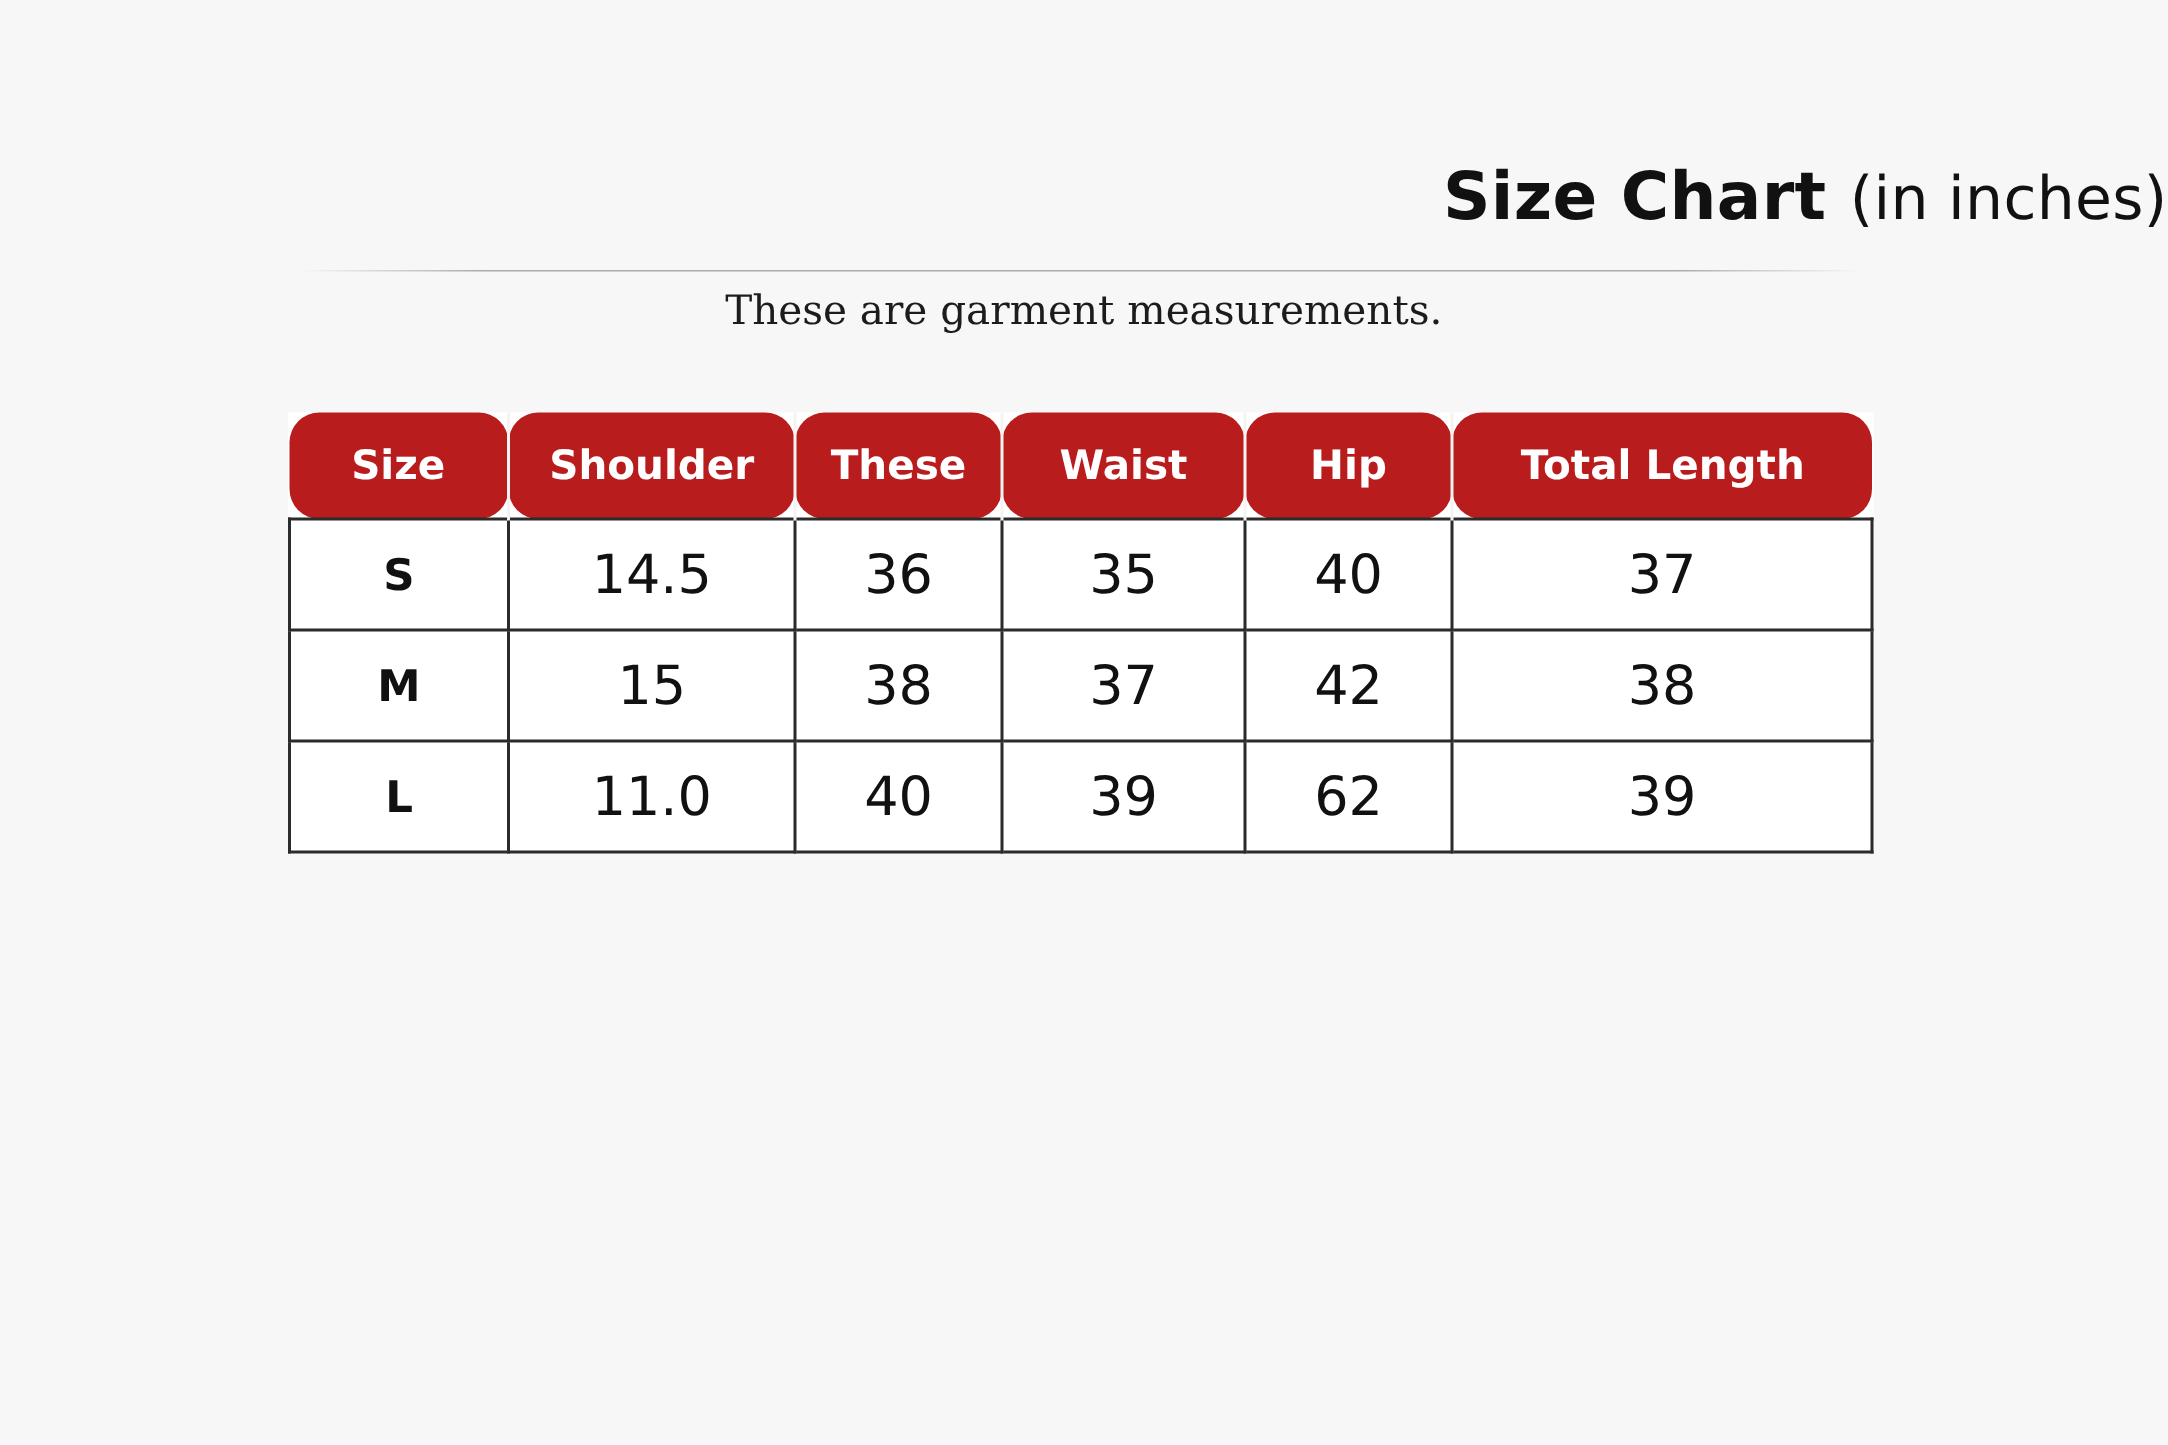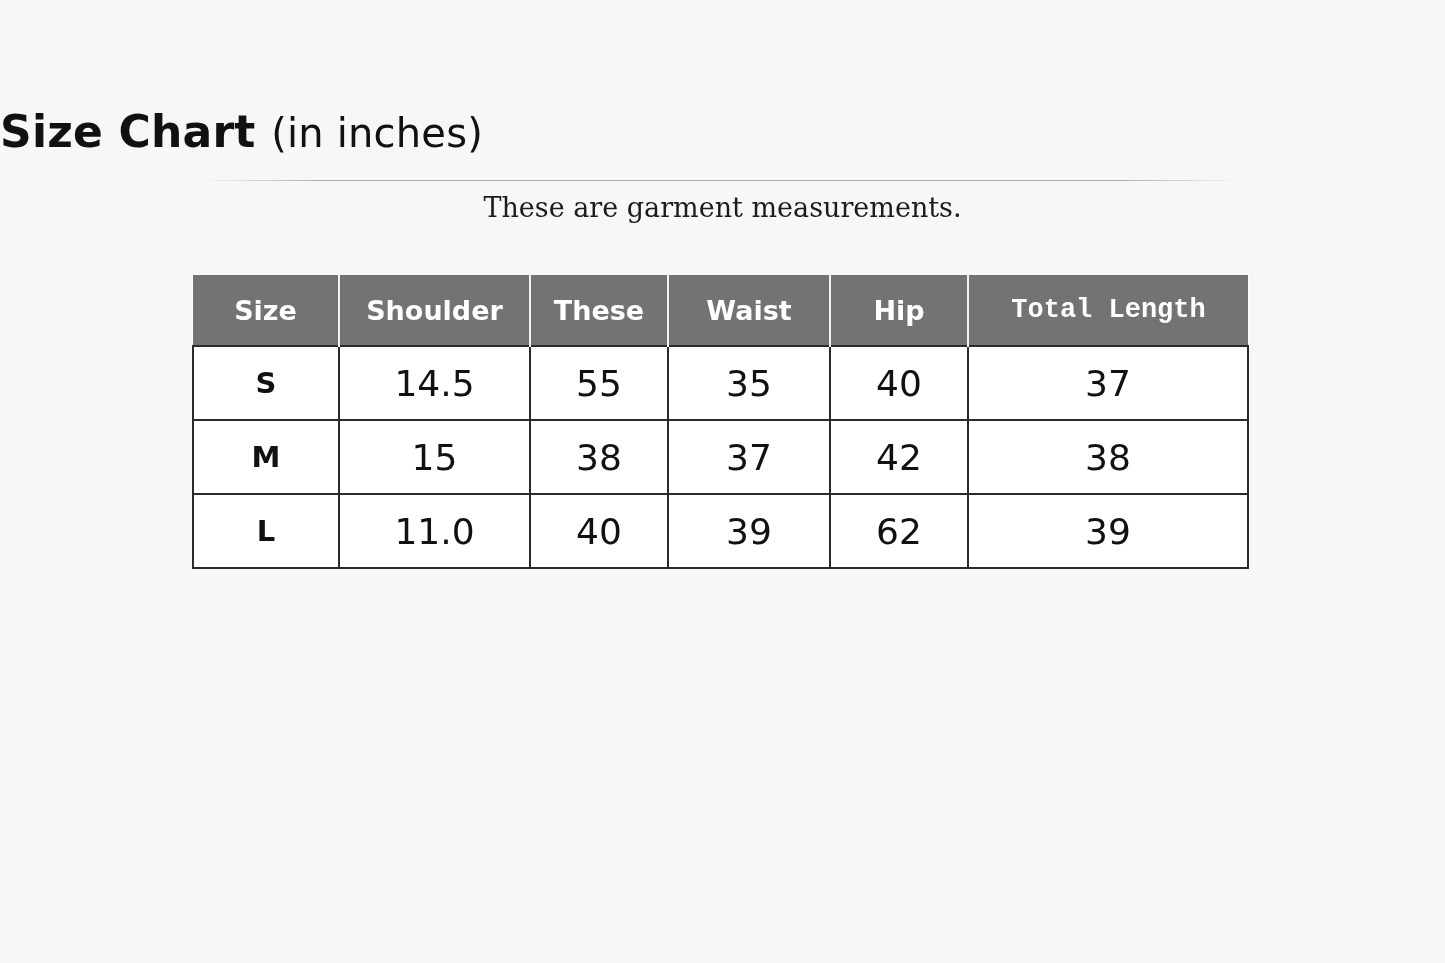--- a/index.html
+++ b/index.html
@@ -20,21 +20,21 @@
     width: 1445px;
     height: 963px;
     box-sizing: border-box;
   }
 
   .title-block {
     position: absolute;
     top: 108px;
     left: 0;
     width: 1445px;
-    text-align: left;
+    text-align: right;
   }
 
   .title {
     font-size: 44px;
     line-height: 1.1;
     font-weight: 700;
     letter-spacing: 0.2px;
     color: #111111;
     white-space: nowrap;
   }
@@ -74,34 +74,34 @@
   }
 
   table.size-chart {
     border-collapse: collapse;
     width: 1055px;
     table-layout: fixed;
     background: #ffffff;
   }
 
   table.size-chart thead th {
-    background: #737373;
+    background: #b91c1c;
     color: #ffffff;
     font-weight: 700;
     font-size: 27px;
     height: 70px;
     padding: 0 22px;
     border-right: 2px solid #f3f3f3;
     text-align: center;
     vertical-align: middle;
     white-space: nowrap;
+    border-radius: 20px;
   }
   table.size-chart thead th:last-child {
     border-right: none;
-    font-family: Liberation Mono, monospace;
   }
 
   table.size-chart tbody td {
     border: 2px solid #2b2b2b;
     height: 72px;
     text-align: center;
     vertical-align: middle;
     font-size: 36px;
     color: #111111;
     background: #ffffff;
@@ -153,21 +153,21 @@
           <th>These</th>
           <th>Waist</th>
           <th>Hip</th>
           <th>Total Length</th>
         </tr>
       </thead>
       <tbody>
         <tr>
           <td class="size-cell">S</td>
           <td>14.5</td>
-          <td>55</td>
+          <td>36</td>
           <td>35</td>
           <td>40</td>
           <td>37</td>
         </tr>
         <tr>
           <td class="size-cell">M</td>
           <td>15</td>
           <td>38</td>
           <td>37</td>
           <td>42</td>

